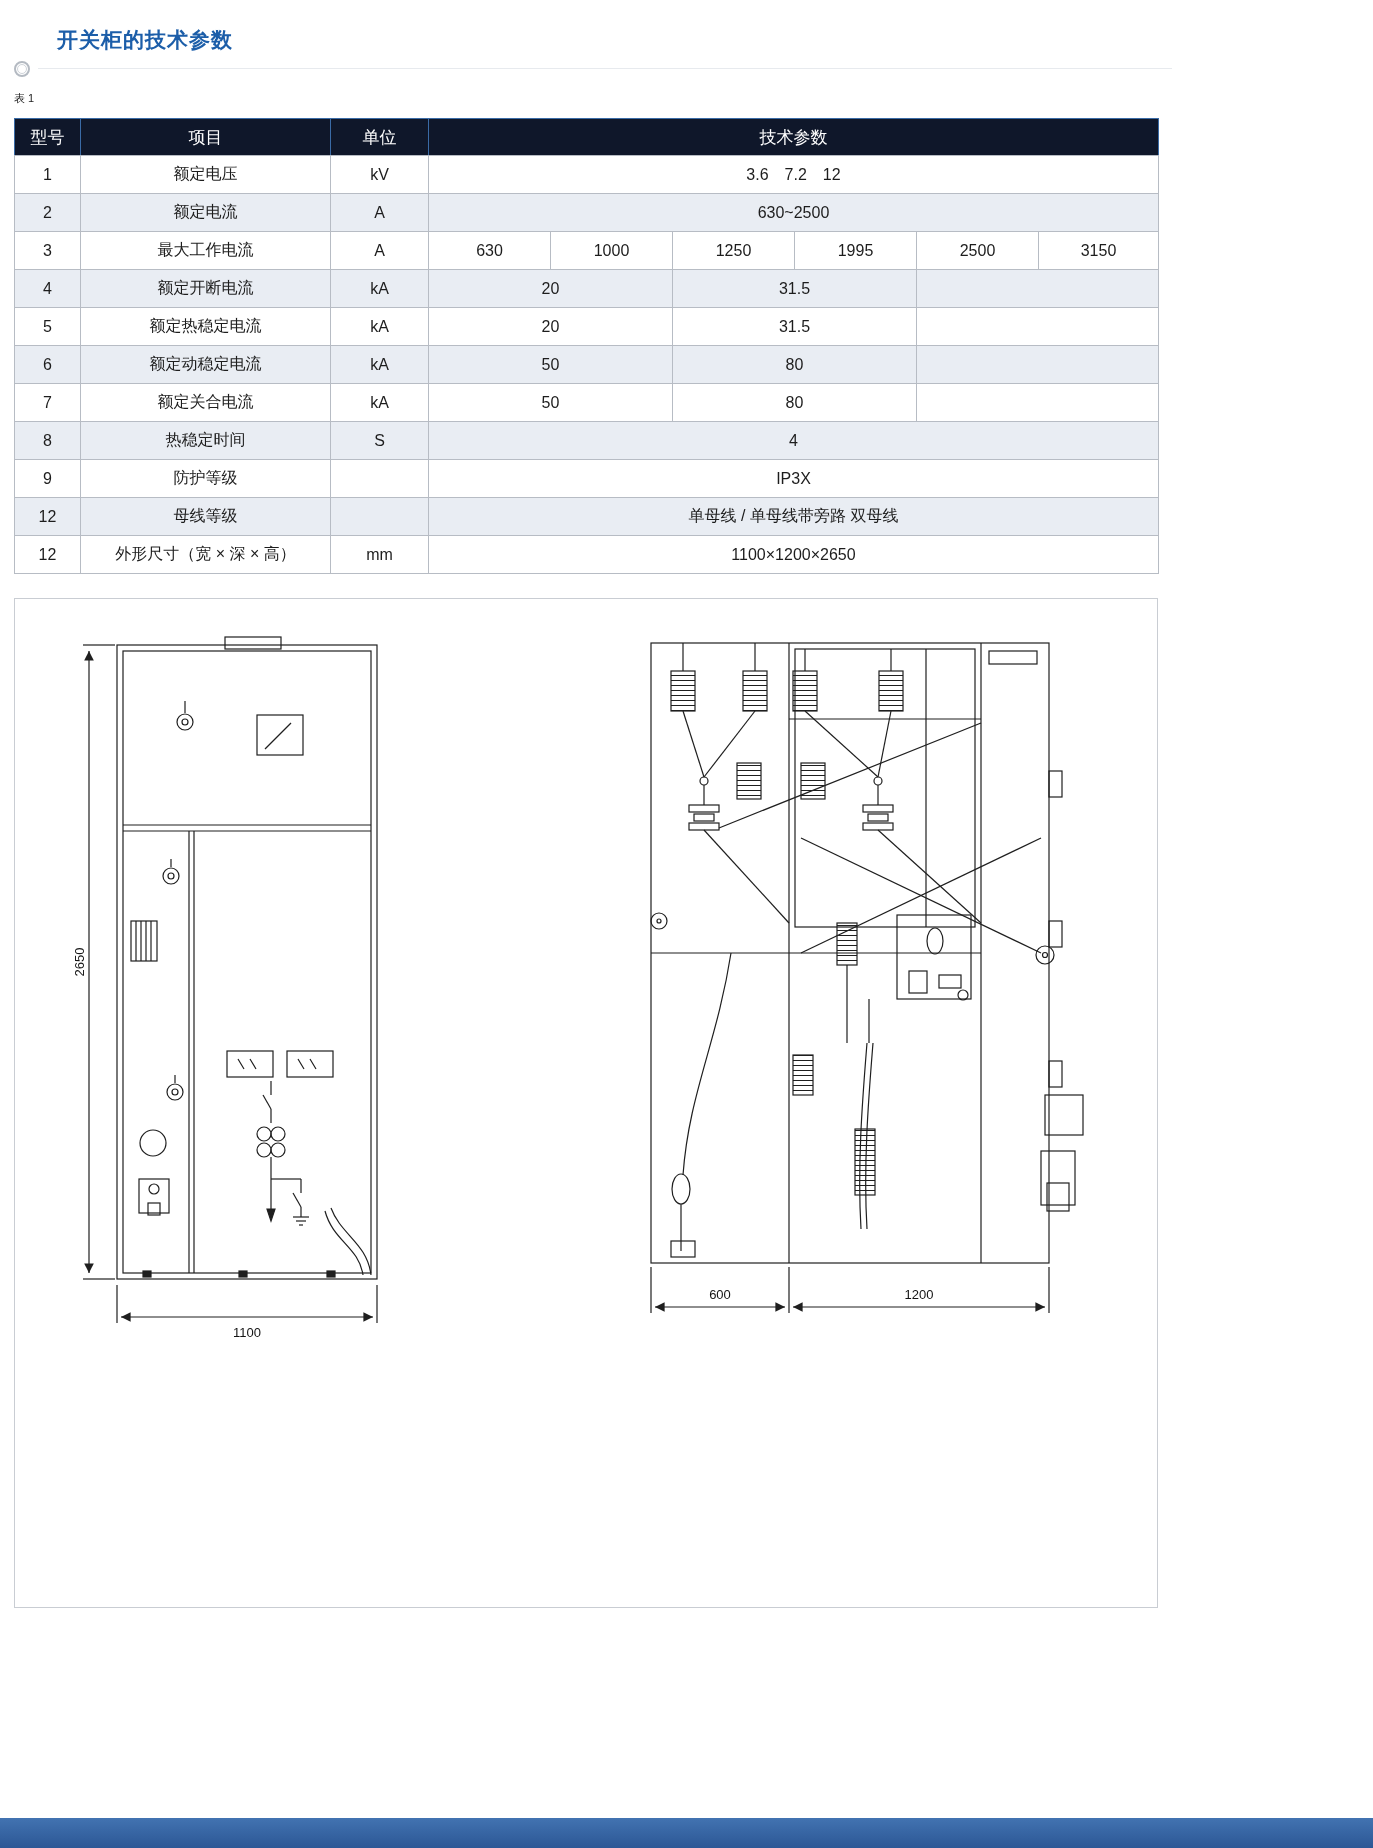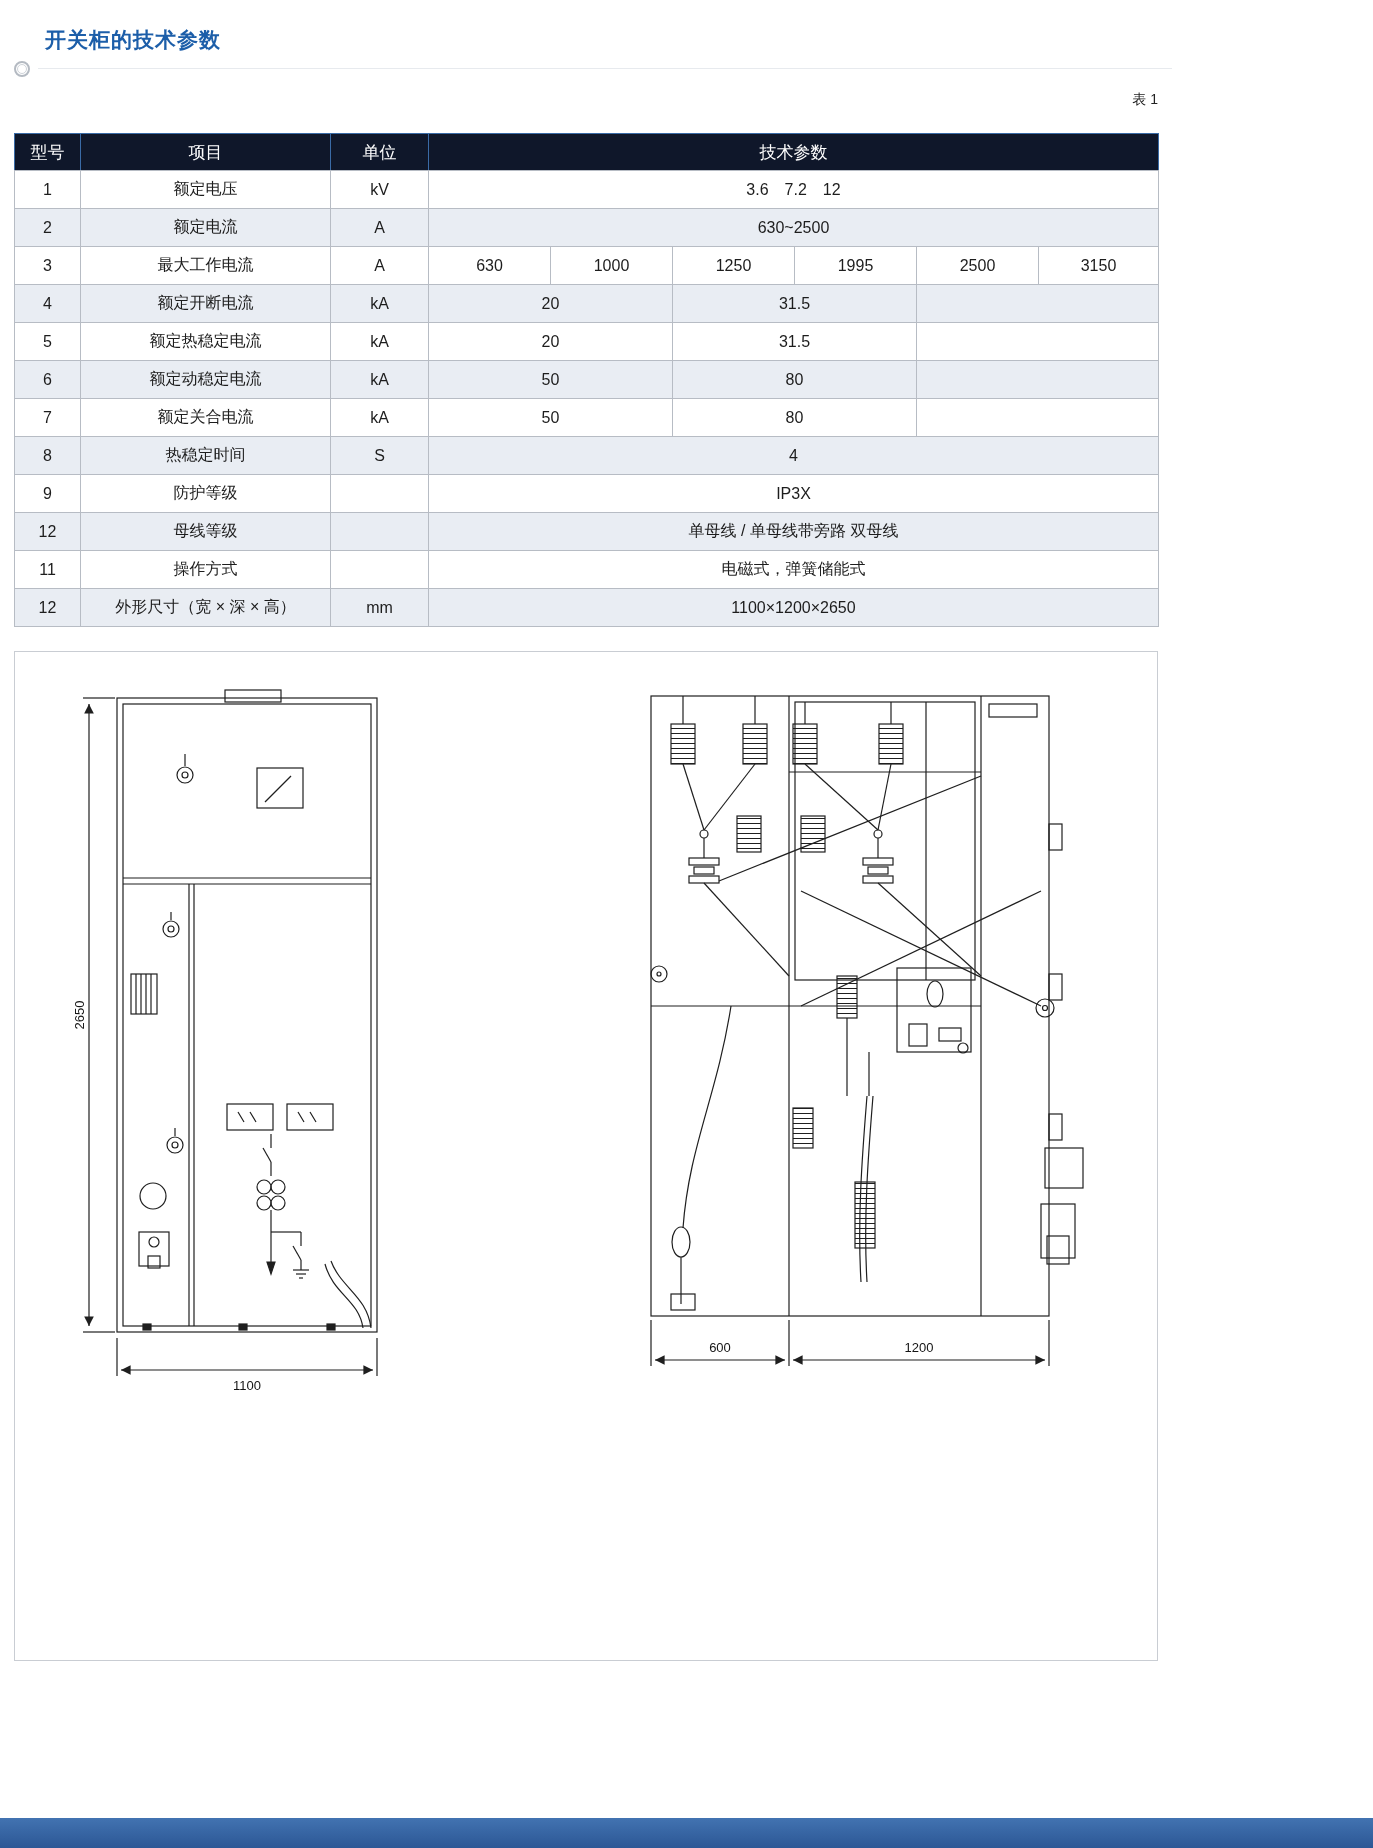--- a/index.html
+++ b/index.html
@@ -1,24 +1,24 @@
 <!DOCTYPE html>
 <html><head>
 <meta charset="utf-8">
 <style>
   *{box-sizing:border-box;margin:0;padding:0}
   html,body{background:#fff}
   body{width:1373px;height:1848px;position:relative;font-family:"Liberation Sans",sans-serif;overflow:hidden}
   .content{padding:26px 0 0 14px;width:1172px}
-  .sec-title{color:#1c5ea9;font-size:21px;font-weight:bold;margin-left:31px;letter-spacing:1px}
+  .sec-title{color:#1c5ea9;font-size:21px;font-weight:bold;margin-left:43px;letter-spacing:1px}
   .sec-divider{display:flex;align-items:center;margin-top:6px;height:17px}
   .ring{width:16px;height:16px;border:2px solid #b4bac2;border-radius:50%;position:relative;flex:none;background:#fff}
   .ring::after{content:"";position:absolute;inset:1px;border:1px solid #ced3d9;border-radius:50%}
   .rule{flex:1;height:1px;background:#e7eaee;margin-left:8px}
-  .table-label{width:1144px;text-align:right;font-size:14px;color:#222;margin:14px 0 24px}
+  .table-label{width:1144px;text-align:left;font-size:11px;color:#222;margin:14px 0 12px}
   table{width:1144px;border-collapse:collapse;table-layout:fixed}
   th,td{border:1px solid #b7bcc4;text-align:center;font-size:16px;color:#1d1d1d;height:38px;padding:2px 6px;overflow:hidden;white-space:nowrap}
   thead th{background:#0f172a;color:#fff;font-size:17px;font-weight:normal;height:37px;border-color:#3a6ba6;border-bottom-color:#b7bcc4}
   thead th + th{border-left-color:#6f94c2}
   tbody tr:nth-child(even){background:#e9edf3}
   .sec2{margin-top:48px}
   .diagram-box{width:1144px;height:1010px;border:1px solid #c9cdd3;margin-top:24px;position:relative;background:#fff}
   .fv{position:absolute;left:60px;top:24px}
   .sv{position:absolute;left:626px;top:24px}
   svg{display:block}
@@ -124,26 +124,20 @@
         <td>9</td>
         <td>防护等级</td>
         <td></td>
         <td colspan="6">IP3X</td>
       </tr>
       <tr>
         <td>12</td>
         <td>母线等级</td>
         <td></td>
         <td colspan="6">单母线 / 单母线带旁路 双母线</td>
-      </tr>
-      <tr>
-        <td>11</td>
-        <td>操作方式</td>
-        <td></td>
-        <td colspan="6">电磁式，弹簧储能式</td>
       </tr>
       <tr>
         <td>12</td>
         <td>外形尺寸（宽 × 深 × 高）</td>
         <td>mm</td>
         <td colspan="6">1100×1200×2650</td>
       </tr>
     </tbody>
   </table>
 

